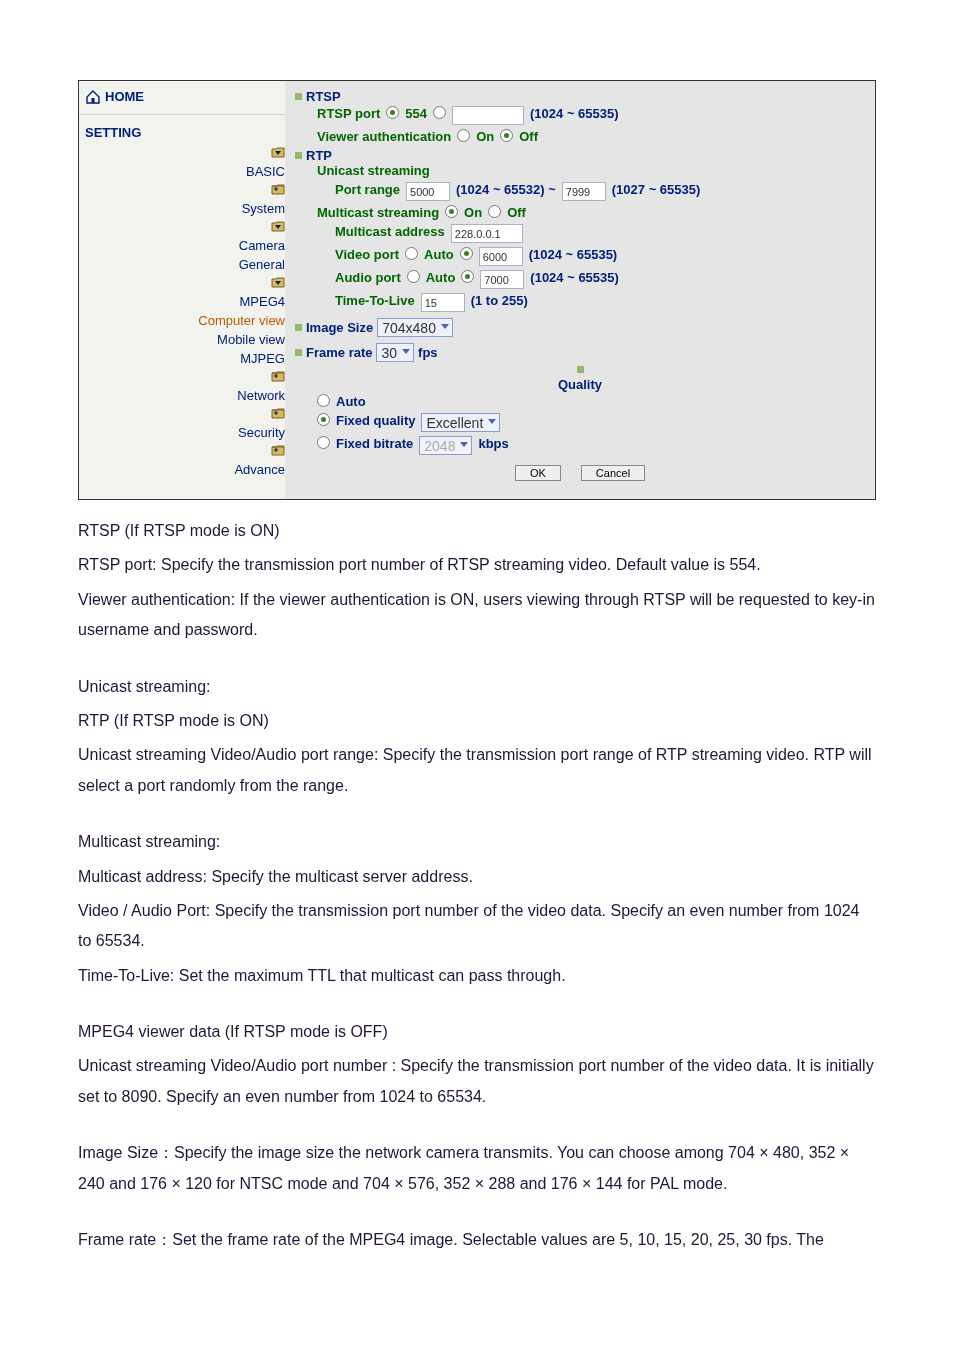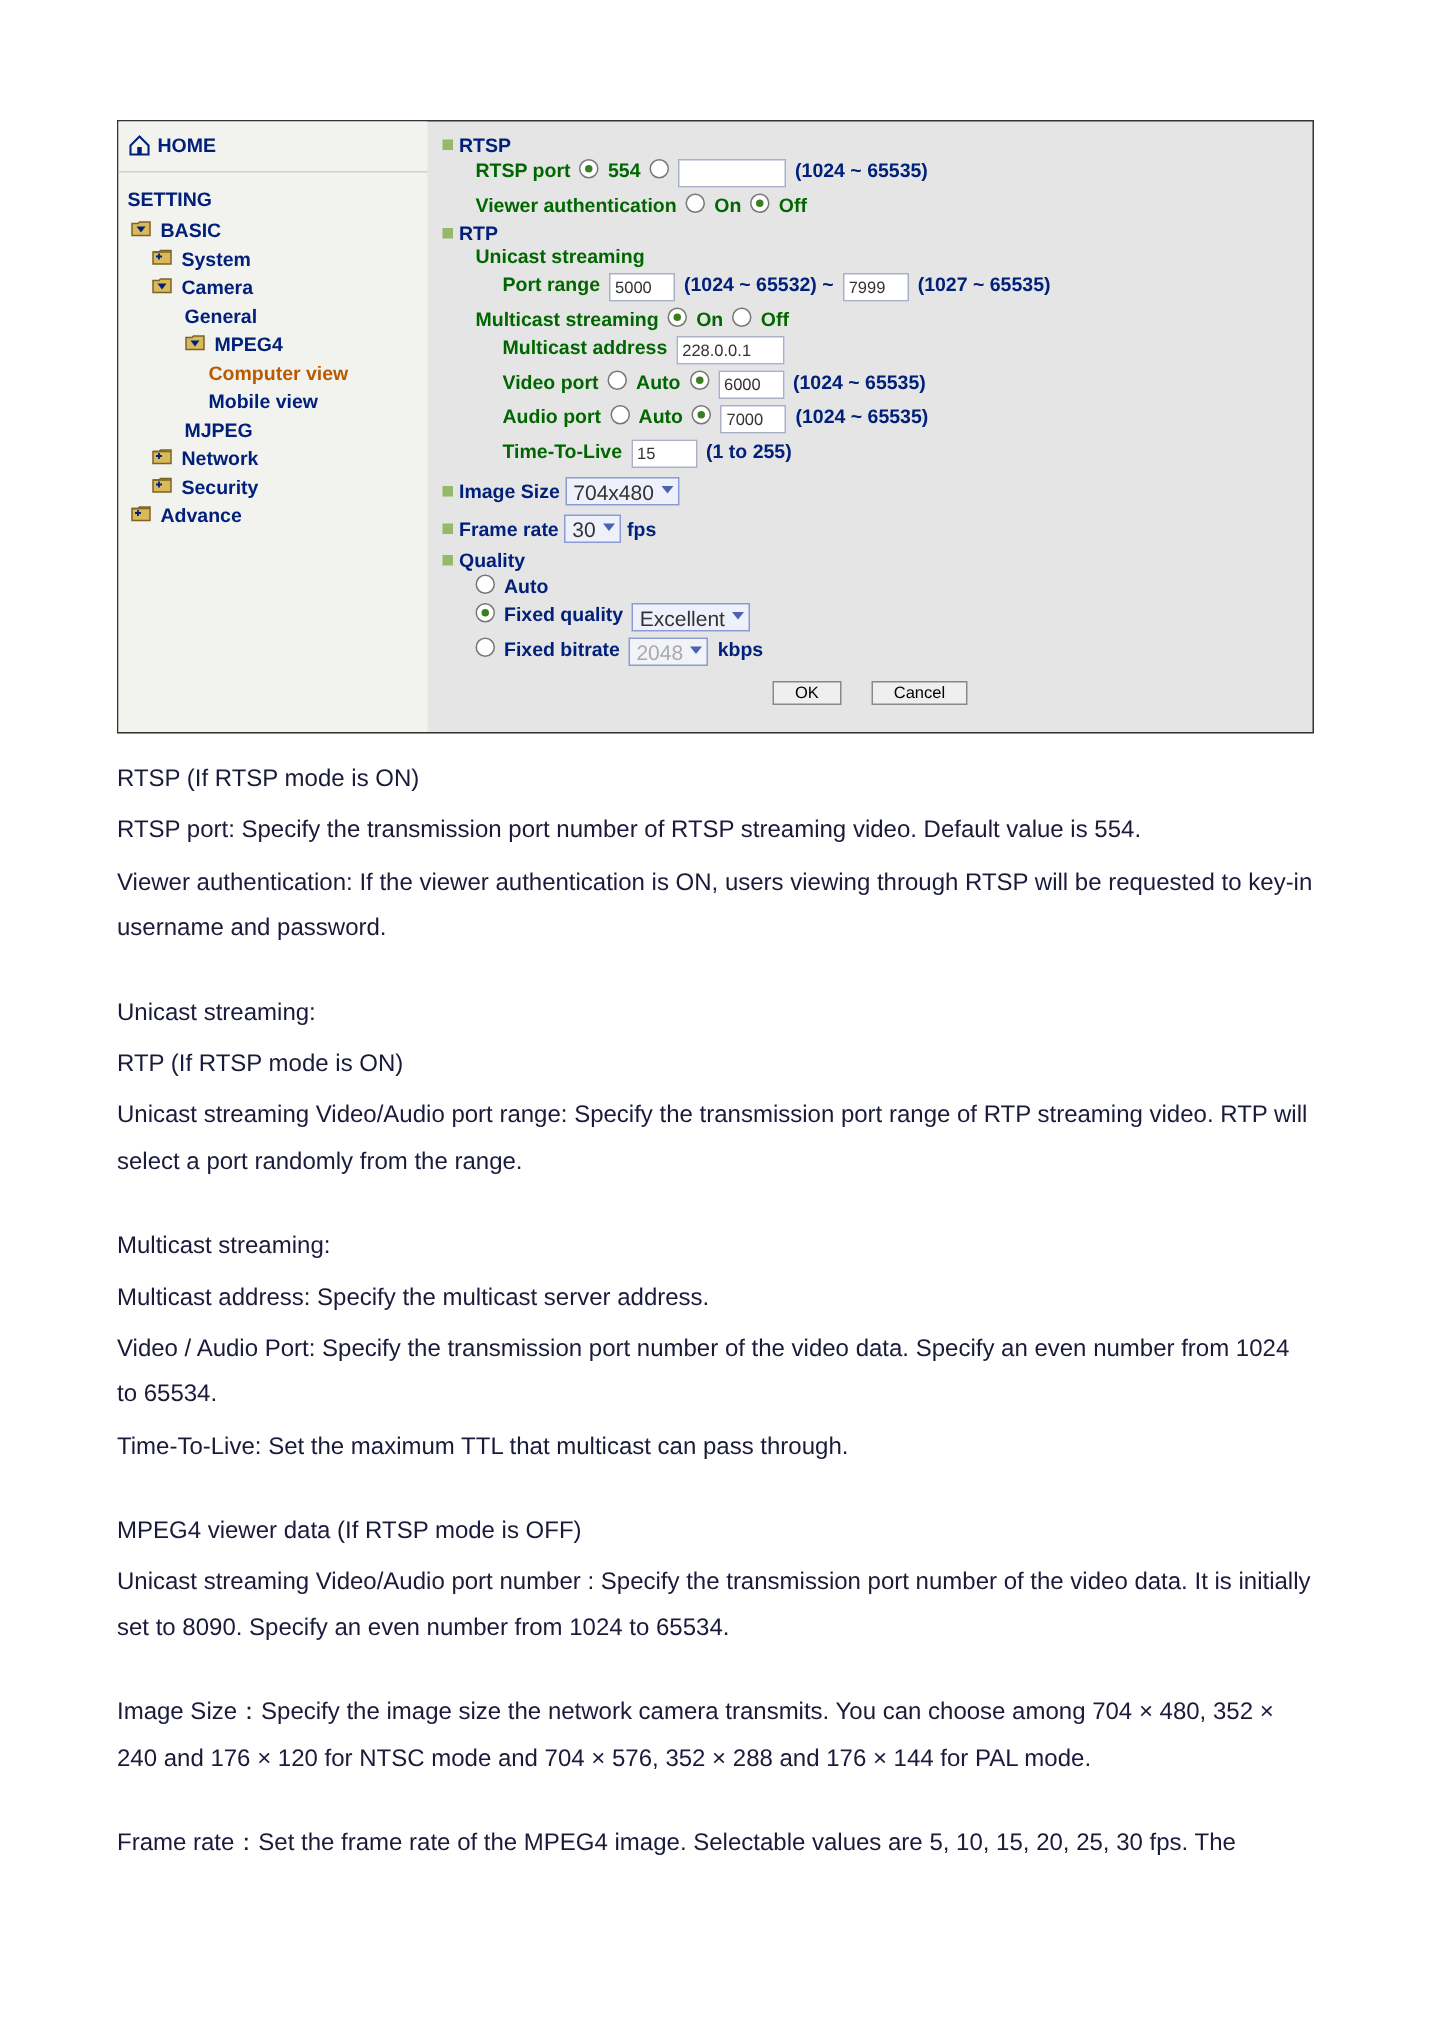--- a/index.html
+++ b/index.html
@@ -44,26 +44,27 @@
     width: 16px; height: 14px;
     display: inline-block;
   }
   .side-heading {
     padding: 10px 6px 4px 6px;
     color: #00207a;
     font-size: 13px;
   }
   .side-item {
     display: flex;
-    align-items: flex-start;
+    align-items: flex-end;
     gap: 6px;
     padding: 2px 0 2px 8px;
     color: #00207a;
     font-size: 13px;
-    font-weight: bold;
+    font-weight: normal;
+    flex-direction: column;
   }
   .side-item.depth1 { padding-left: 22px; }
   .side-item.depth2 { padding-left: 44px; }
   .side-item.depth3 { padding-left: 60px; }
   .side-item.active { color: #b85a00; }
   .folder-ico {
     width: 14px; height: 12px;
     display: inline-block;
   }
 
@@ -335,21 +336,21 @@
         <span class="sel">704x480</span>
       </div>
 
       <div class="section-title" style="margin-top:6px;">
         <span class="bullet"></span>
         <span>Frame rate</span>
         <span class="sel">30</span>
         <span>fps</span>
       </div>
 
-      <div class="section-title" style="margin-top:4px;">
+      <div class="section-title" style="margin-top:4px;flex-direction:column;">
         <span class="bullet"></span>
         <span>Quality</span>
       </div>
       <div class="row sub" style="padding-left:22px; color:#00207a;">
         <span class="radio"></span>
         <span>Auto</span>
       </div>
       <div class="row sub" style="padding-left:22px; color:#00207a;">
         <span class="radio on"></span>
         <span>Fixed quality</span>

